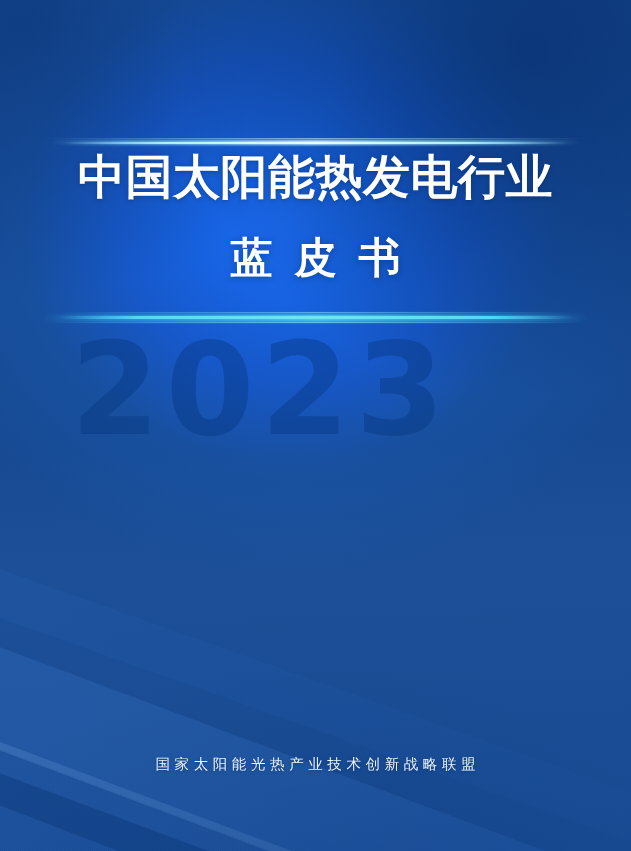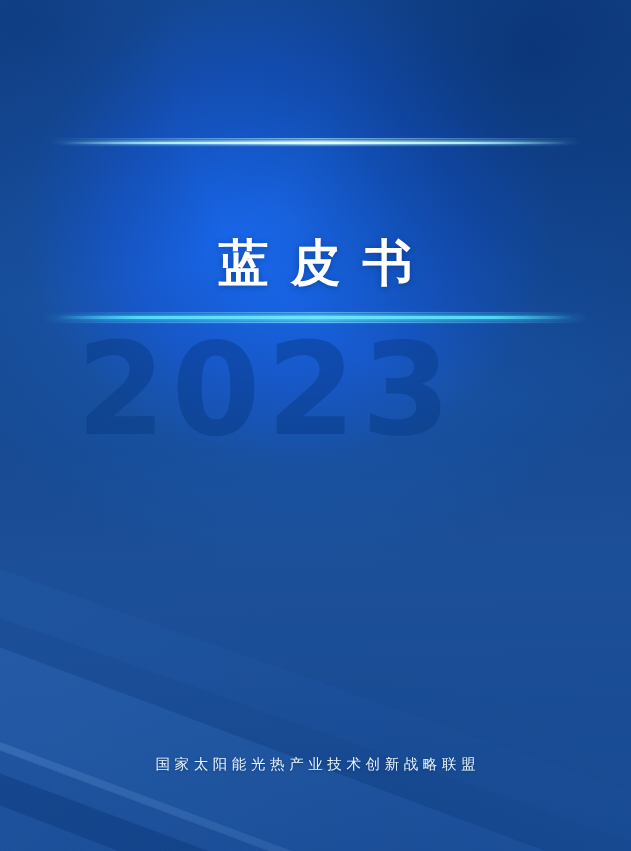--- a/index.html
+++ b/index.html
@@ -60,21 +60,21 @@
       linear-gradient(178deg,
          rgba(255,255,255,0.00) 0%,
          rgba(255,255,255,0.00) 52%,
          rgba(120,180,255,0.05) 66%,
          rgba(255,255,255,0.00) 100%);
   }
 
   
   .year-wrap {
     position: absolute;
-    left: 8px;
+    left: 2px;
     top: 326px;
     width: 517px;
     text-align: center;
     pointer-events: none;
   }
   .year {
     display: inline-block;
     font-family: "DejaVu Sans", sans-serif;
     font-size: 128px;
     font-weight: 700;
@@ -273,21 +273,21 @@
 
   .subtitle-block {
     position: absolute;
     left: 0;
     top: 233px;
     width: 631px;
     text-align: center;
   }
   .subtitle {
     font-family: "DejaVu Sans", "Liberation Sans", sans-serif;
-    font-size: 50px;
+    font-size: 42px;
     font-weight: 700;
     line-height: 1.2;
     color: #ffffff;
     letter-spacing: 22px;
     text-indent: 22px;
     white-space: nowrap;
     text-shadow: 0 1px 6px rgba(4,34,86,0.42);
   }
 
   
@@ -331,20 +331,23 @@
     <div class="band band-3"></div>
     <div class="band band-4"></div>
   </div>
 
   <div class="rule rule-top">
     <div class="hair"></div>
     <div class="glow-wide"></div>
     <div class="core"></div>
   </div>
 
+  <div class="title-block">
+    <div class="main-title">中国太阳能热发电行业</div>
+  </div>
 
   <div class="subtitle-block">
     <div class="subtitle">蓝皮书</div>
   </div>
 
   <div class="rule rule-bottom">
     <div class="hair2"></div>
     <div class="glow-wide"></div>
     <div class="core"></div>
     <div class="hair"></div>

